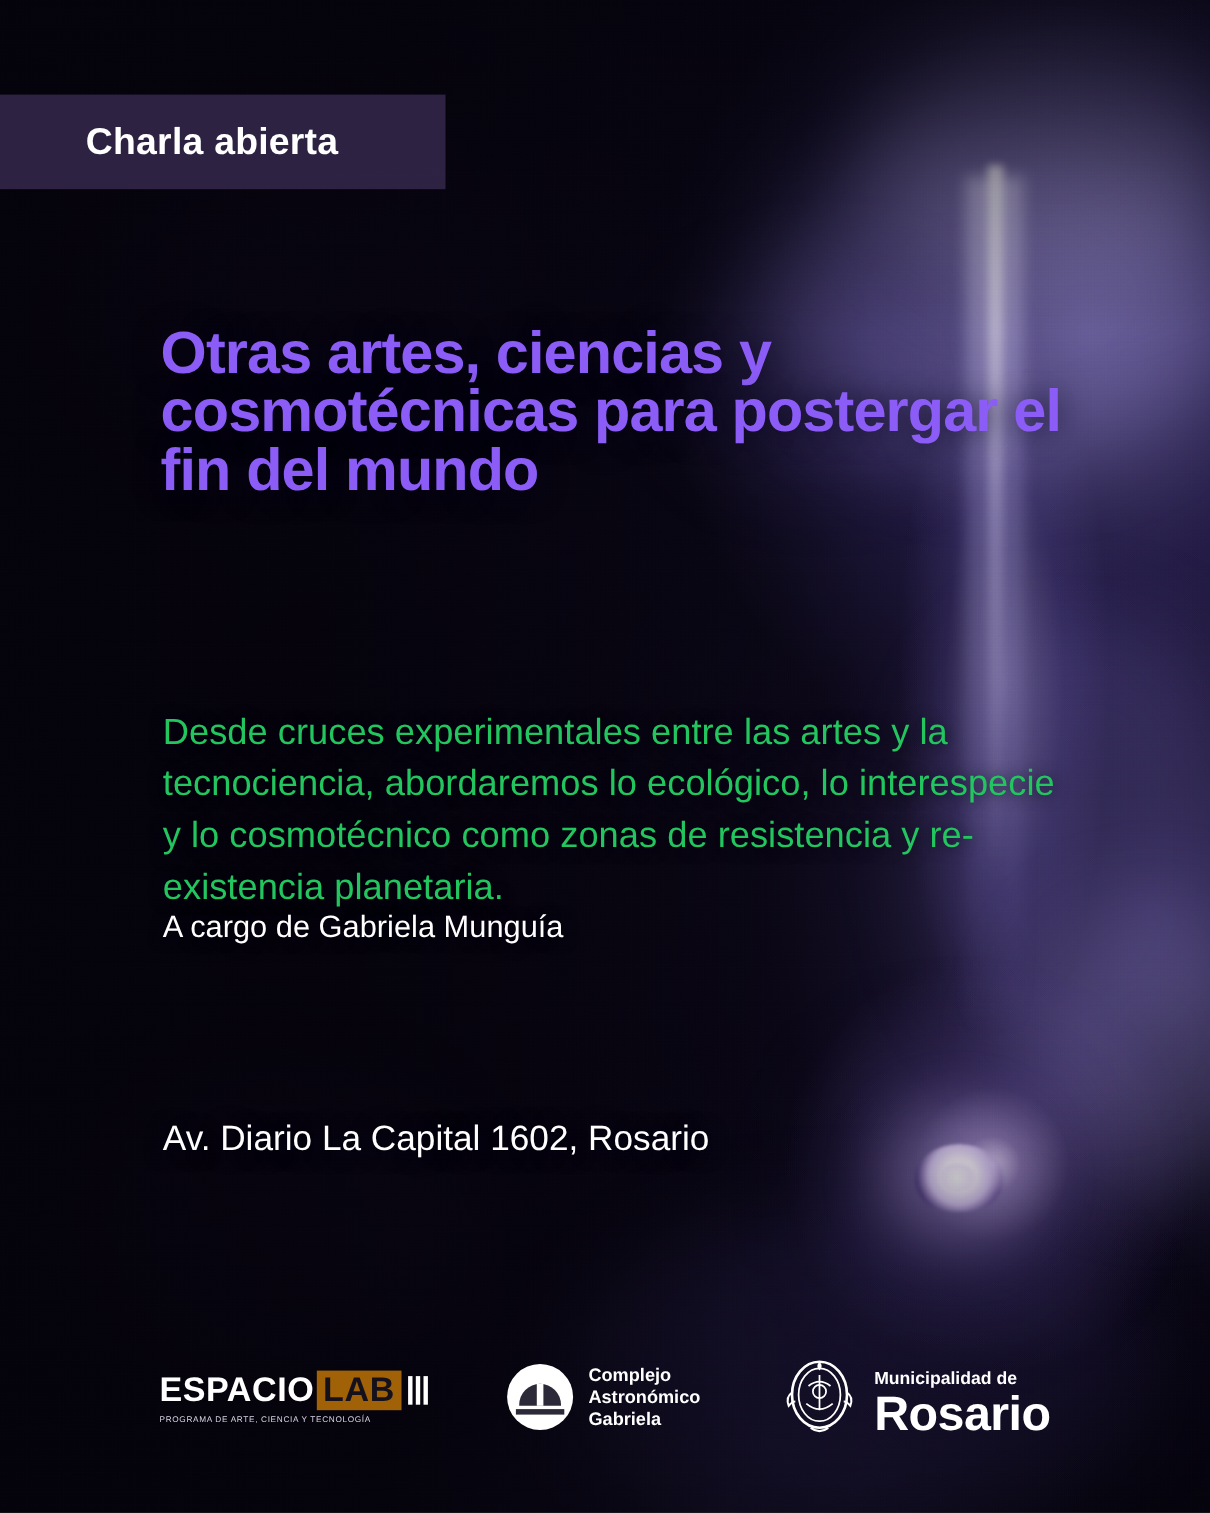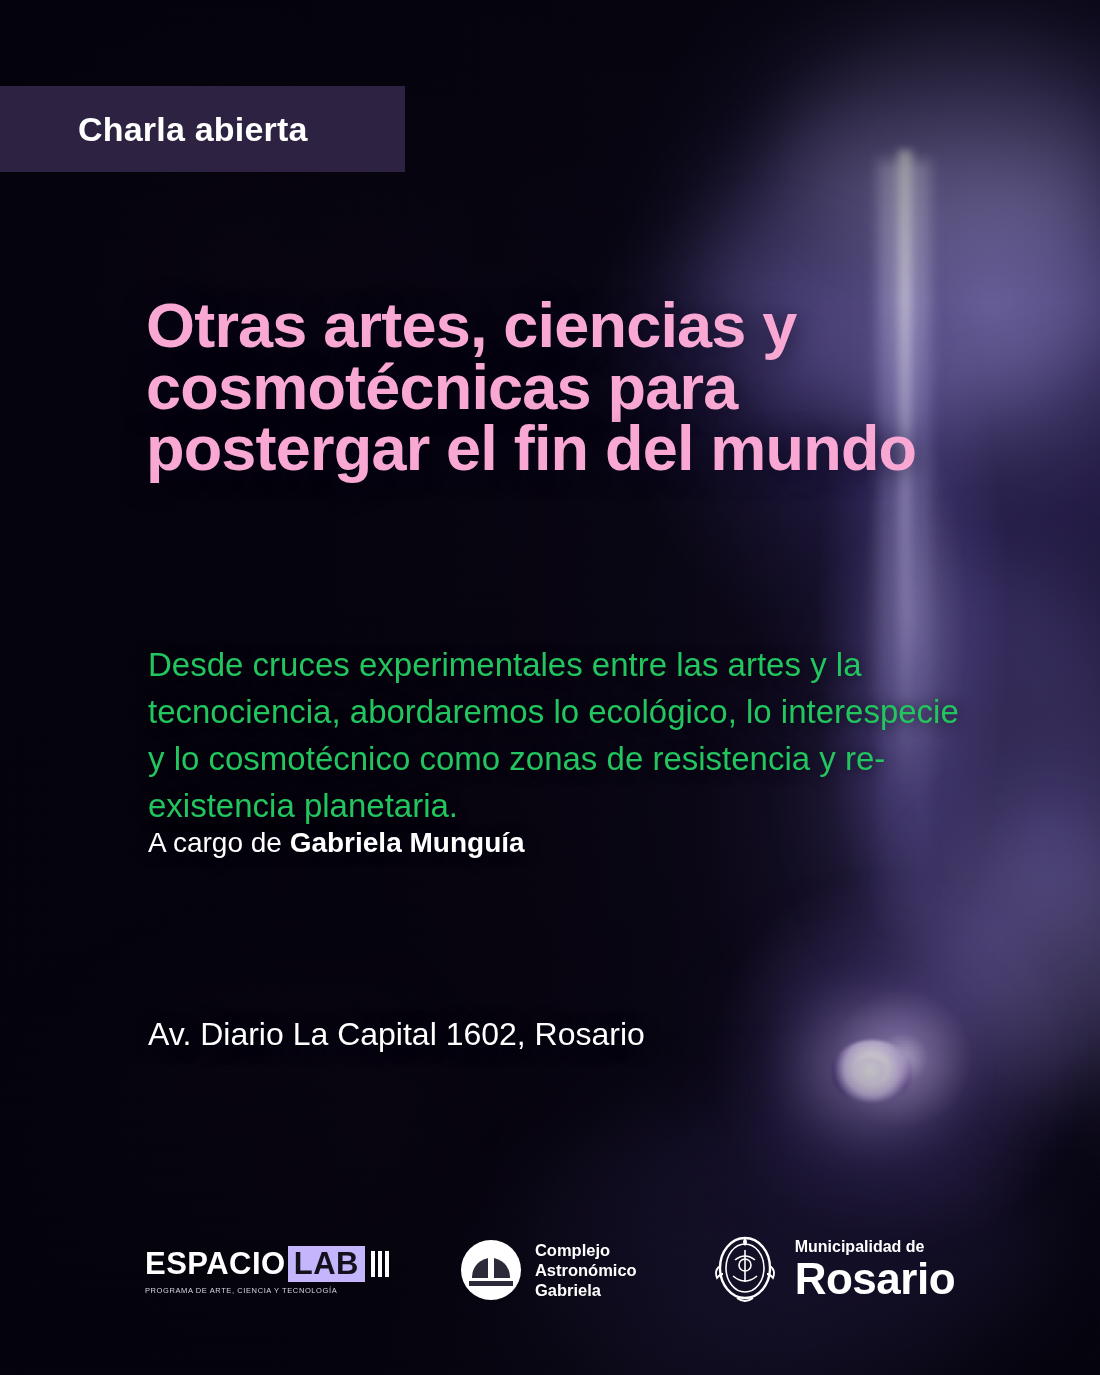--- a/index.html
+++ b/index.html
@@ -118,22 +118,22 @@
     color: #ffffff;
     font-size: 34px;
     font-weight: bold;
     letter-spacing: 0.2px;
   }
 
   .headline {
     position: absolute;
     left: 146px; top: 295px;
     width: 830px;
-    color: #f9a8d4;
-    font-size: 63px;
+    color: #8b5cf6;
+    font-size: 54px;
     line-height: 0.98;
     font-weight: bold;
     letter-spacing: -0.8px;
     text-shadow: 0 2px 26px rgba(10,5,30,0.75);
   }
 
   .lede {
     position: absolute;
     left: 148px; top: 642px;
     width: 830px;
@@ -145,21 +145,21 @@
   }
 
   .speaker {
     position: absolute;
     left: 148px; top: 827px;
     color: #ffffff;
     font-size: 28px;
     font-weight: normal;
     text-shadow: 0 1px 14px rgba(8,4,22,0.7);
   }
-  .speaker b { font-weight: bold; }
+  .speaker b { font-weight: normal; }
 
   .when {
     position: absolute;
     left: 148px; top: 995px;
     color: #ffffff;
     font-size: 40px;
     font-weight: bold;
     letter-spacing: -0.2px;
     text-shadow: 0 2px 18px rgba(8,4,22,0.8);
   }
@@ -187,21 +187,21 @@
   
   .logo-espaciolab { display: flex; flex-direction: column; align-items: flex-start; }
   .el-row { display: flex; align-items: center; }
   .el-espacio {
     color: #ffffff;
     font-size: 31px;
     font-weight: bold;
     letter-spacing: 0.5px;
   }
   .el-lab {
-    background: #c4b5fd;
+    background: #a16207;
     color: #14111c;
     font-size: 31px;
     font-weight: bold;
     letter-spacing: 0.5px;
     padding: 0 6px;
     margin-left: 2px;
   }
   .el-bars { display: flex; gap: 3px; margin-left: 6px; align-items: center; }
   .el-bars i { display: block; width: 4px; height: 26px; background: #ffffff; }
   .el-tag {
@@ -241,21 +241,21 @@
     background: #2c2a38;
   }
   .cam-text {
     color: #ffffff;
     font-size: 16.5px;
     font-weight: bold;
     line-height: 1.22;
   }
 
   
-  .logo-muni { display: flex; align-items: center; gap: 14px; }
+  .logo-muni { display: flex; align-items: flex-end; gap: 14px; }
   .muni-crest {
     width: 72px; height: 76px;
     flex: 0 0 auto;
     position: relative;
   }
   .muni-text { color: #ffffff; line-height: 1; }
   .muni-top { font-size: 16px; font-weight: bold; margin-bottom: 2px; }
   .muni-big { font-size: 44px; font-weight: bold; letter-spacing: -0.5px; }
 </style>
 </head>

